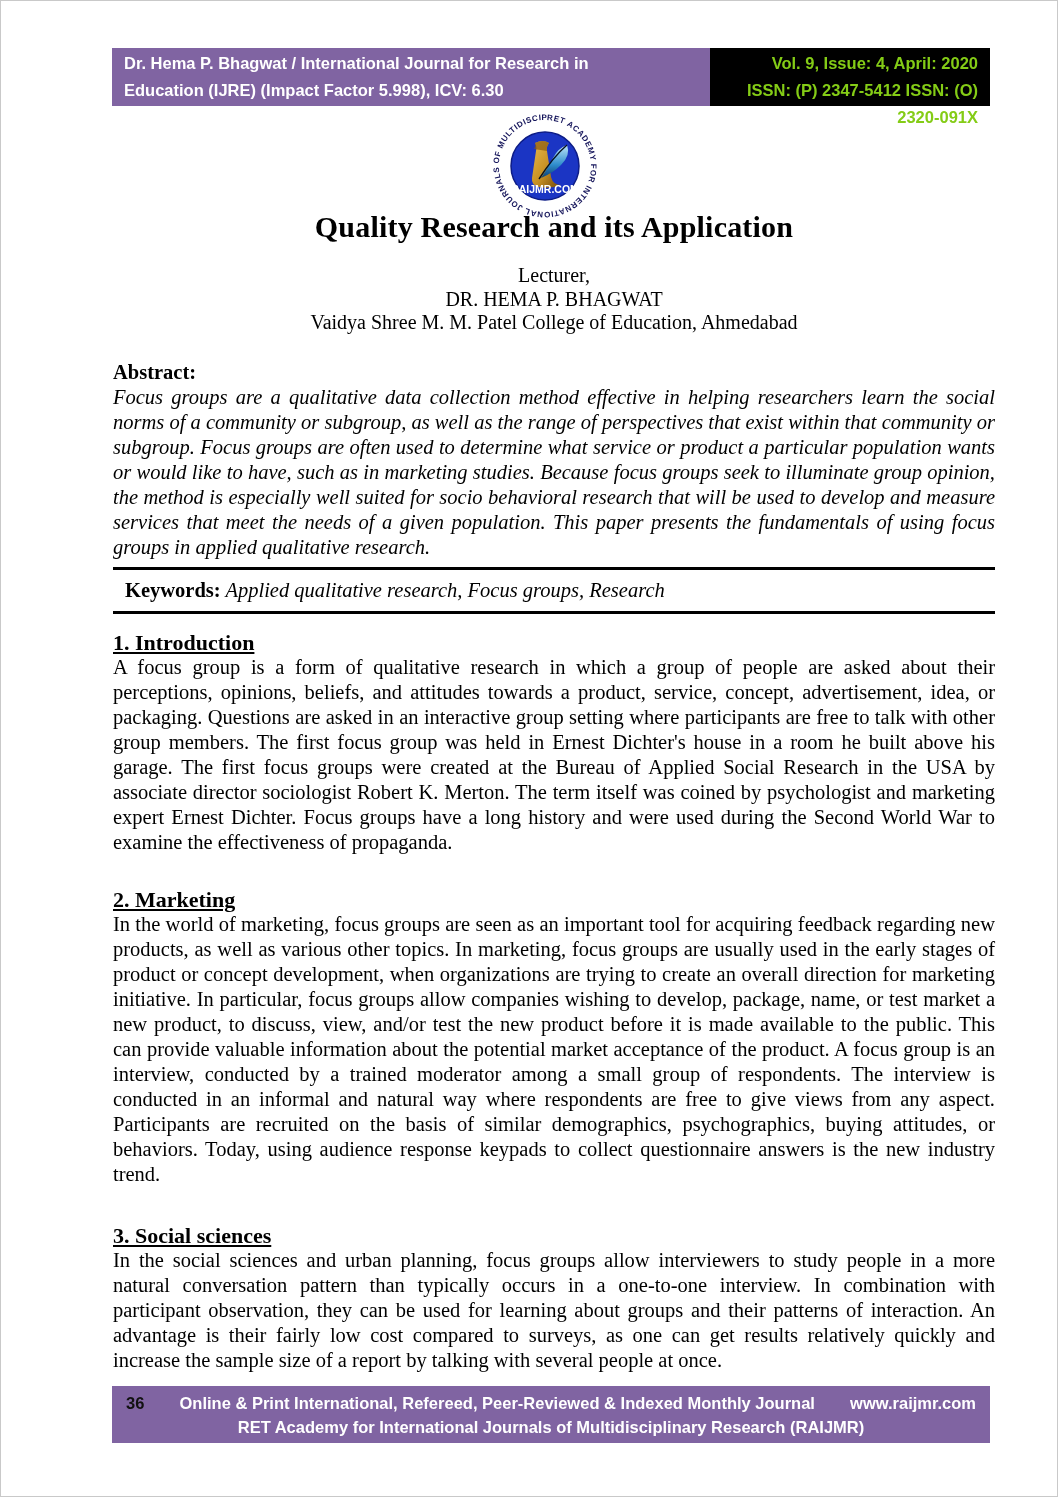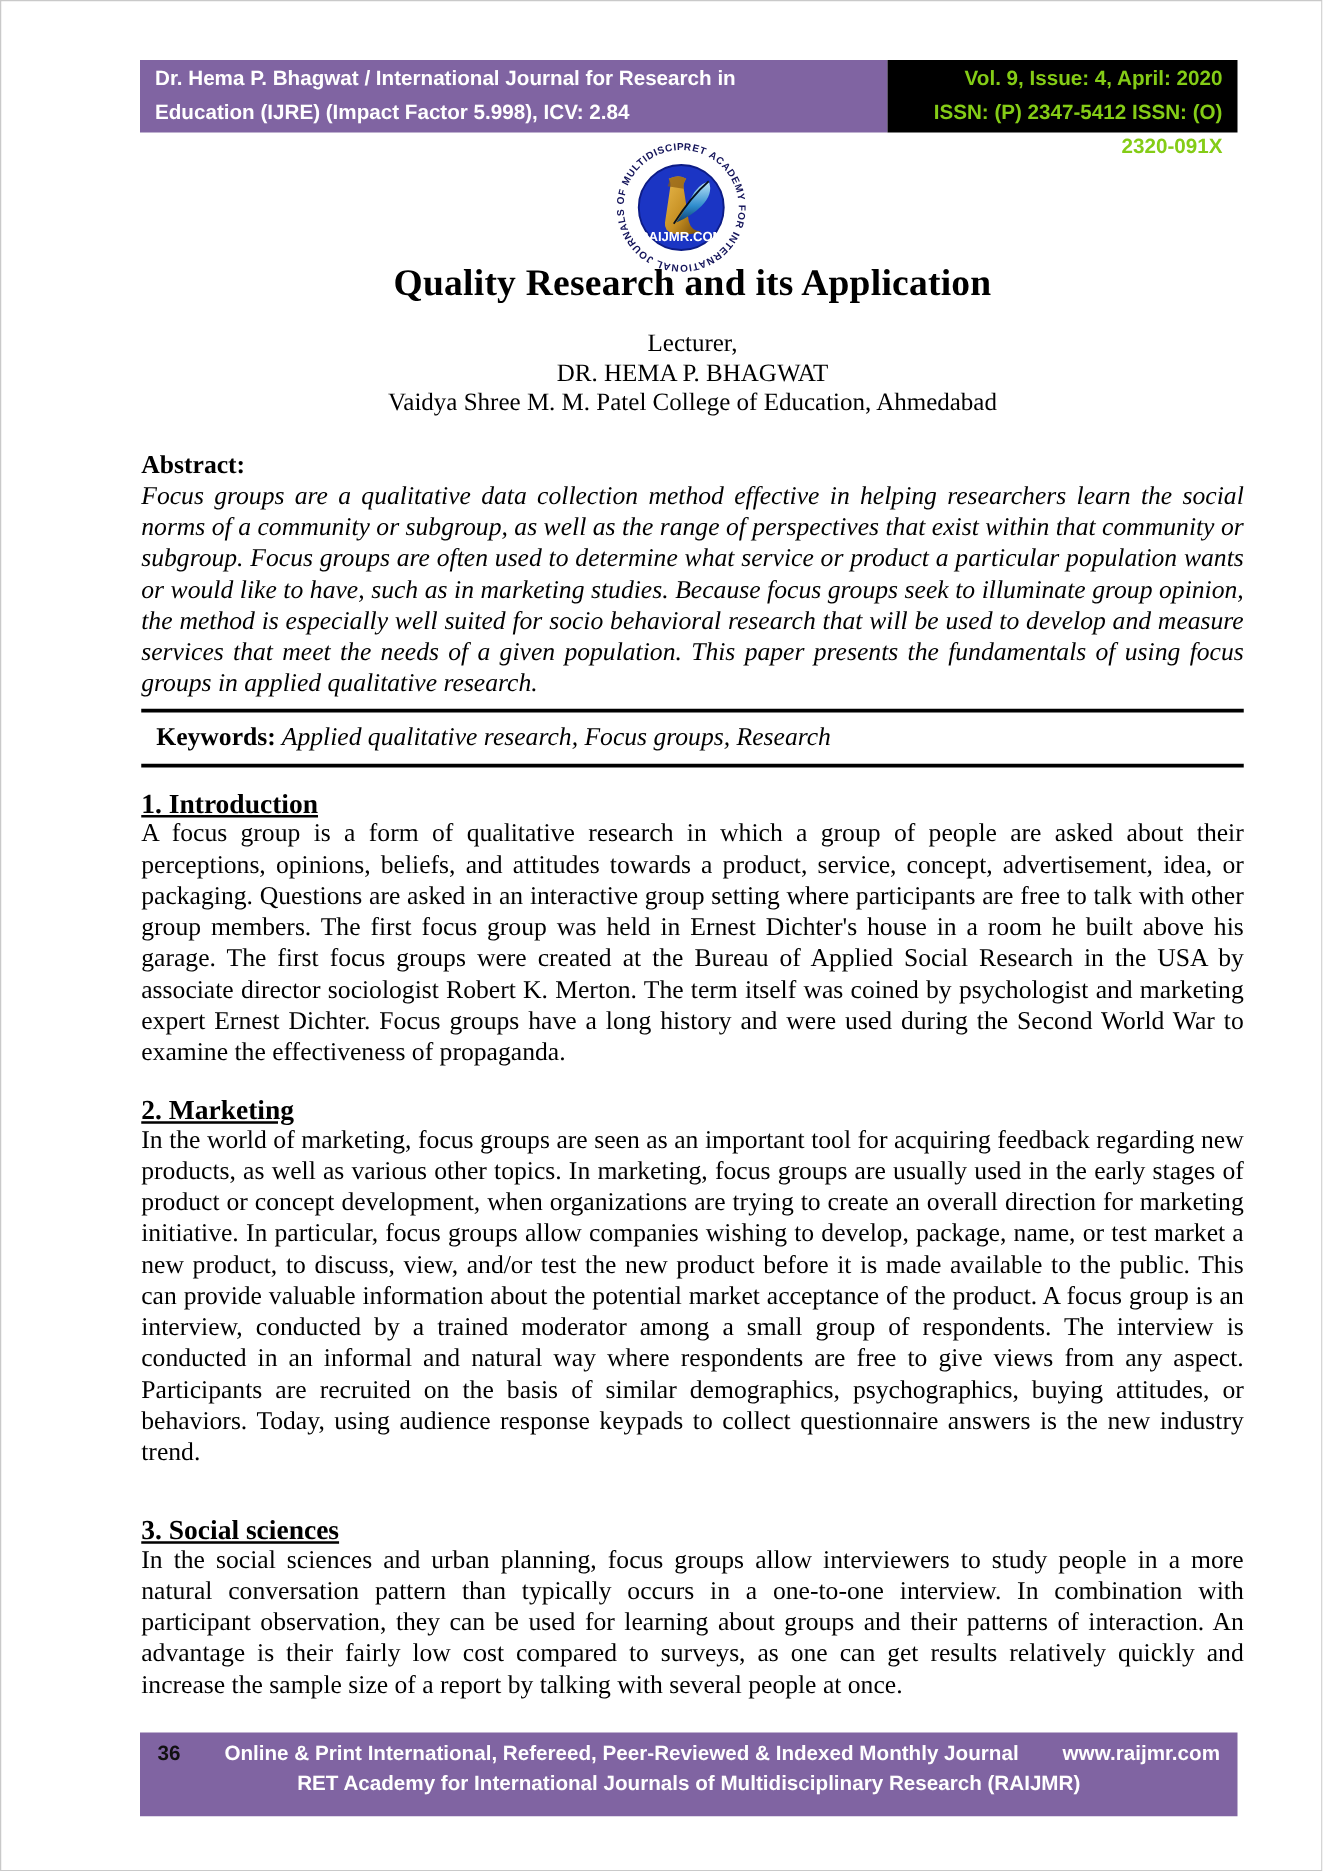--- a/index.html
+++ b/index.html
@@ -89,28 +89,28 @@
   }
   .keywords-line b { font-style: normal; }
   .section-heading {
     font-size: 22px;
     font-weight: bold;
     line-height: 25px;
     margin: 0;
     text-decoration: underline;
   }
   .sh-1 { margin-top: 16px; }
-  .sh-2 { margin-top: 20px; }
+  .sh-2 { margin-top: 32px; }
   .sh-3 { margin-top: 36px; }
 
   
   .footer {
     position: absolute;
     left: 112px; top: 1386px;
-    width: 878px; height: 67px;
+    width: 878px; height: 57px;
     background: #8064A2;
     color: #fff;
     font-family: "Liberation Sans", sans-serif;
     font-weight: bold;
     font-size: 16.5px;
     box-sizing: border-box;
     padding-top: 4px;
   }
   .footer-line1 {
     display: flex;
@@ -126,21 +126,21 @@
   }
 </style>
 </head>
 <body>
 
 <div class="page">
 
   <div class="header">
     <div class="header-left">
       <div>Dr. Hema P. Bhagwat / International Journal for Research in</div>
-      <div>Education (IJRE) (Impact Factor 5.998), ICV: 2.84</div>
+      <div>Education (IJRE) (Impact Factor 5.998), ICV: 6.30</div>
     </div>
     <div class="header-right">
       <div>Vol. 9, Issue: 4, April: 2020</div>
       <div>ISSN: (P) 2347-5412 ISSN: (O) 2320-091X</div>
     </div>
   </div>
 
   <div class="logo-wrap">
     <svg width="112" height="110" viewBox="0 0 112 110">
       <defs>

